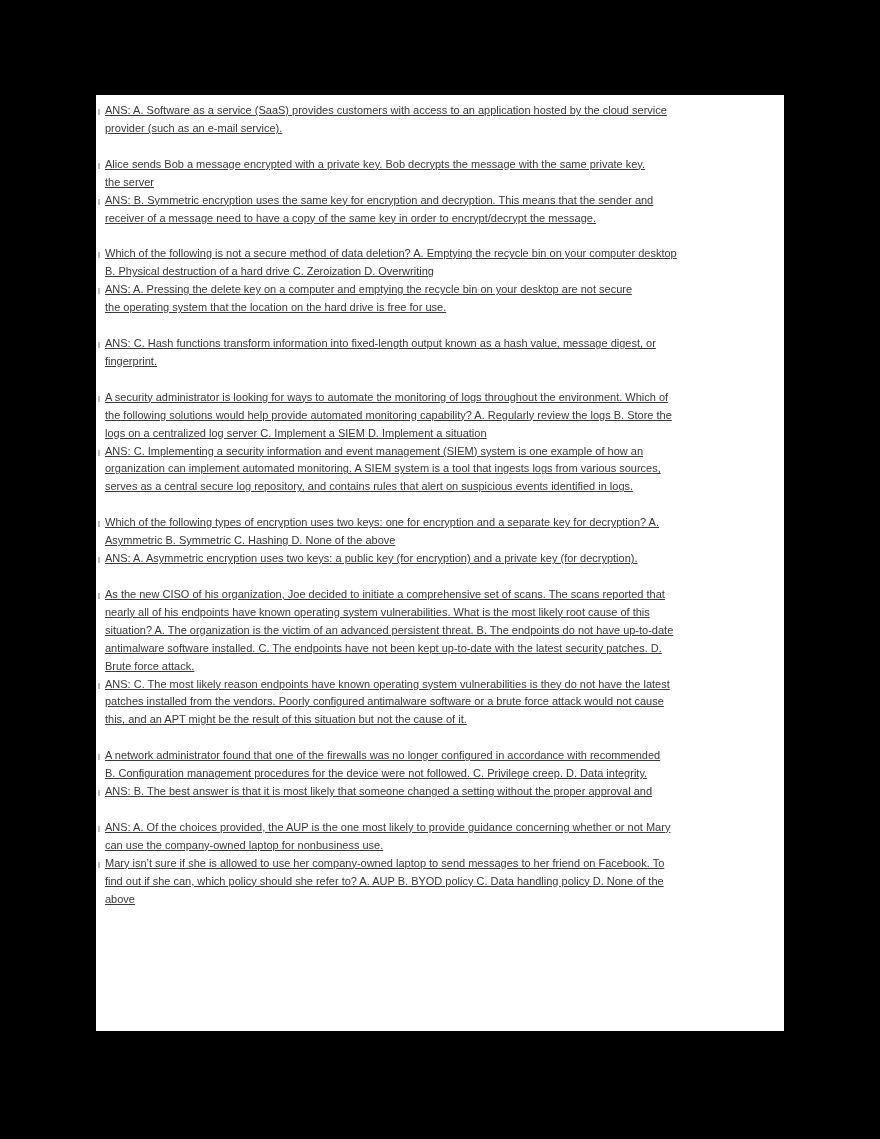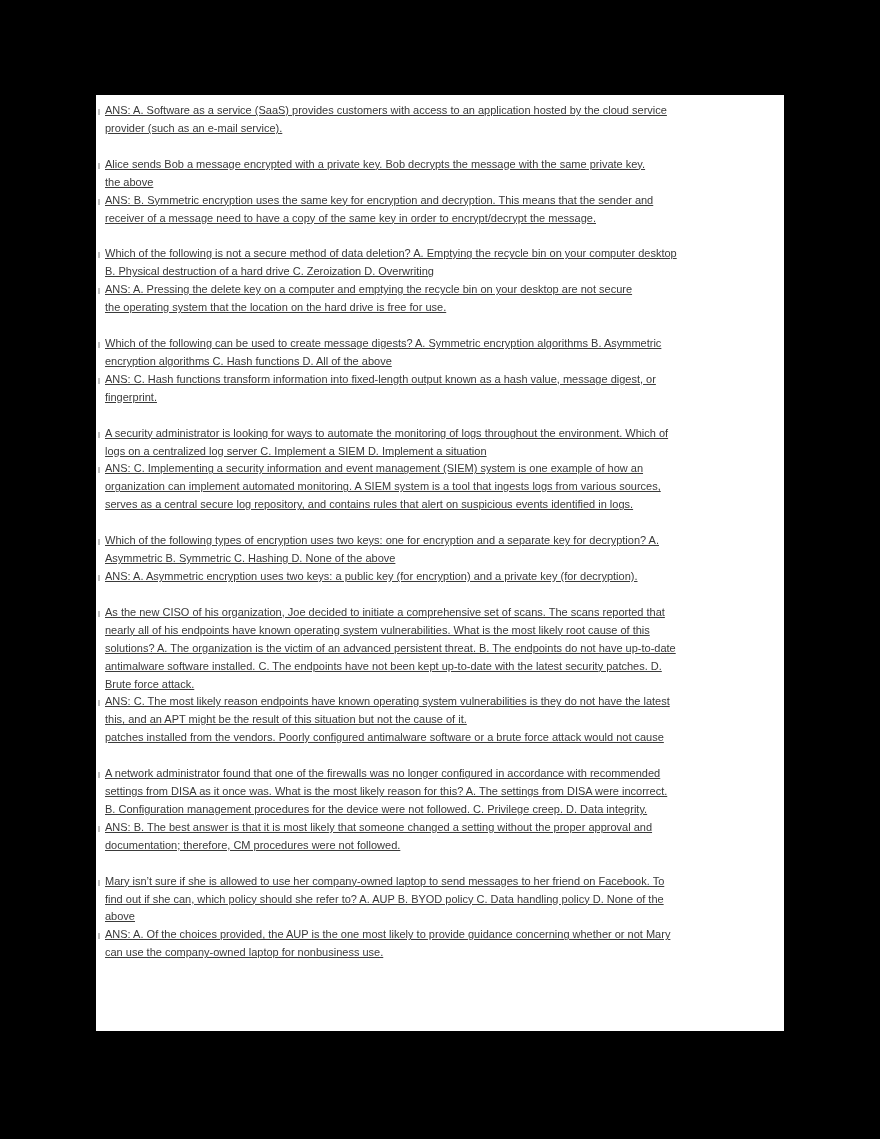--- a/index.html
+++ b/index.html
@@ -60,53 +60,50 @@
     <section class="qa-group">
       <div class="para">
         <div class="line">ANS: A. Software as a service (SaaS) provides customers with access to an application hosted by the cloud service</div>
         <div class="line">provider (such as an e-mail service).</div>
       </div>
     </section>
 
     <section class="qa-group">
       <div class="para">
         <div class="line">Alice sends Bob a message encrypted with a private key. Bob decrypts the message with the same private key.</div>
-        <div class="line">the above</div>
+        <div class="line">the server</div>
       </div>
       <div class="para">
         <div class="line">ANS: B. Symmetric encryption uses the same key for encryption and decryption. This means that the sender and</div>
         <div class="line">receiver of a message need to have a copy of the same key in order to encrypt/decrypt the message.</div>
       </div>
     </section>
 
     <section class="qa-group">
       <div class="para">
         <div class="line">Which of the following is not a secure method of data deletion? A. Emptying the recycle bin on your computer desktop</div>
         <div class="line">B. Physical destruction of a hard drive C. Zeroization D. Overwriting</div>
       </div>
       <div class="para">
         <div class="line">ANS: A. Pressing the delete key on a computer and emptying the recycle bin on your desktop are not secure</div>
         <div class="line">the operating system that the location on the hard drive is free for use.</div>
       </div>
     </section>
 
     <section class="qa-group">
       <div class="para">
-        <div class="line">Which of the following can be used to create message digests? A. Symmetric encryption algorithms B. Asymmetric</div>
-        <div class="line">encryption algorithms C. Hash functions D. All of the above</div>
-      </div>
-      <div class="para">
         <div class="line">ANS: C. Hash functions transform information into fixed-length output known as a hash value, message digest, or</div>
         <div class="line">fingerprint.</div>
       </div>
     </section>
 
     <section class="qa-group">
       <div class="para">
         <div class="line">A security administrator is looking for ways to automate the monitoring of logs throughout the environment. Which of</div>
+        <div class="line">the following solutions would help provide automated monitoring capability? A. Regularly review the logs B. Store the</div>
         <div class="line">logs on a centralized log server C. Implement a SIEM D. Implement a situation</div>
       </div>
       <div class="para">
         <div class="line">ANS: C. Implementing a security information and event management (SIEM) system is one example of how an</div>
         <div class="line">organization can implement automated monitoring. A SIEM system is a tool that ingests logs from various sources,</div>
         <div class="line">serves as a central secure log repository, and contains rules that alert on suspicious events identified in logs.</div>
       </div>
     </section>
 
     <section class="qa-group">
@@ -116,49 +113,47 @@
       </div>
       <div class="para">
         <div class="line">ANS: A. Asymmetric encryption uses two keys: a public key (for encryption) and a private key (for decryption).</div>
       </div>
     </section>
 
     <section class="qa-group">
       <div class="para">
         <div class="line">As the new CISO of his organization, Joe decided to initiate a comprehensive set of scans. The scans reported that</div>
         <div class="line">nearly all of his endpoints have known operating system vulnerabilities. What is the most likely root cause of this</div>
-        <div class="line">solutions? A. The organization is the victim of an advanced persistent threat. B. The endpoints do not have up-to-date</div>
+        <div class="line">situation? A. The organization is the victim of an advanced persistent threat. B. The endpoints do not have up-to-date</div>
         <div class="line">antimalware software installed. C. The endpoints have not been kept up-to-date with the latest security patches. D.</div>
         <div class="line">Brute force attack.</div>
       </div>
       <div class="para">
         <div class="line">ANS: C. The most likely reason endpoints have known operating system vulnerabilities is they do not have the latest</div>
+        <div class="line">patches installed from the vendors. Poorly configured antimalware software or a brute force attack would not cause</div>
         <div class="line">this, and an APT might be the result of this situation but not the cause of it.</div>
-        <div class="line">patches installed from the vendors. Poorly configured antimalware software or a brute force attack would not cause</div>
       </div>
     </section>
 
     <section class="qa-group">
       <div class="para">
         <div class="line">A network administrator found that one of the firewalls was no longer configured in accordance with recommended</div>
-        <div class="line">settings from DISA as it once was. What is the most likely reason for this? A. The settings from DISA were incorrect.</div>
         <div class="line">B. Configuration management procedures for the device were not followed. C. Privilege creep. D. Data integrity.</div>
       </div>
       <div class="para">
         <div class="line">ANS: B. The best answer is that it is most likely that someone changed a setting without the proper approval and</div>
-        <div class="line">documentation; therefore, CM procedures were not followed.</div>
       </div>
     </section>
 
     <section class="qa-group">
       <div class="para">
+        <div class="line">ANS: A. Of the choices provided, the AUP is the one most likely to provide guidance concerning whether or not Mary</div>
+        <div class="line">can use the company-owned laptop for nonbusiness use.</div>
+      </div>
+      <div class="para">
         <div class="line">Mary isn’t sure if she is allowed to use her company-owned laptop to send messages to her friend on Facebook. To</div>
         <div class="line">find out if she can, which policy should she refer to? A. AUP B. BYOD policy C. Data handling policy D. None of the</div>
         <div class="line">above</div>
-      </div>
-      <div class="para">
-        <div class="line">ANS: A. Of the choices provided, the AUP is the one most likely to provide guidance concerning whether or not Mary</div>
-        <div class="line">can use the company-owned laptop for nonbusiness use.</div>
       </div>
     </section>
 
   </div>
 </div>
 
 </body></html>

